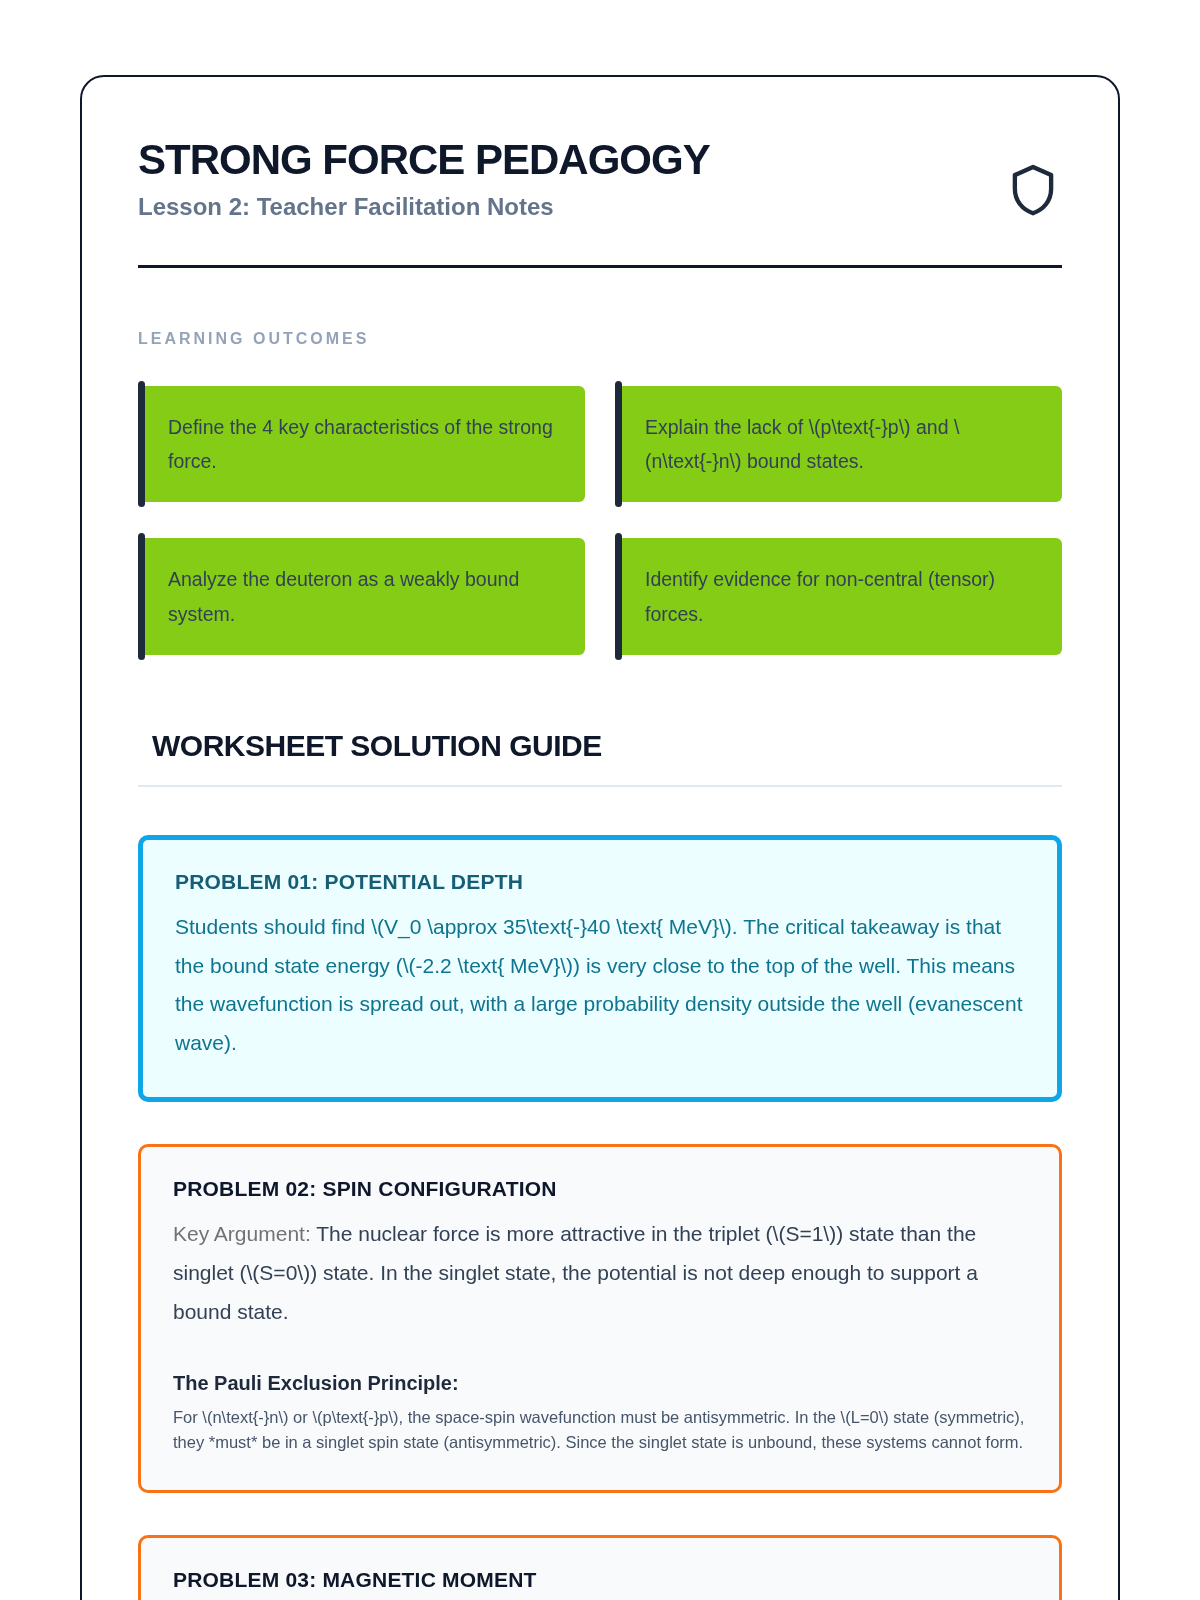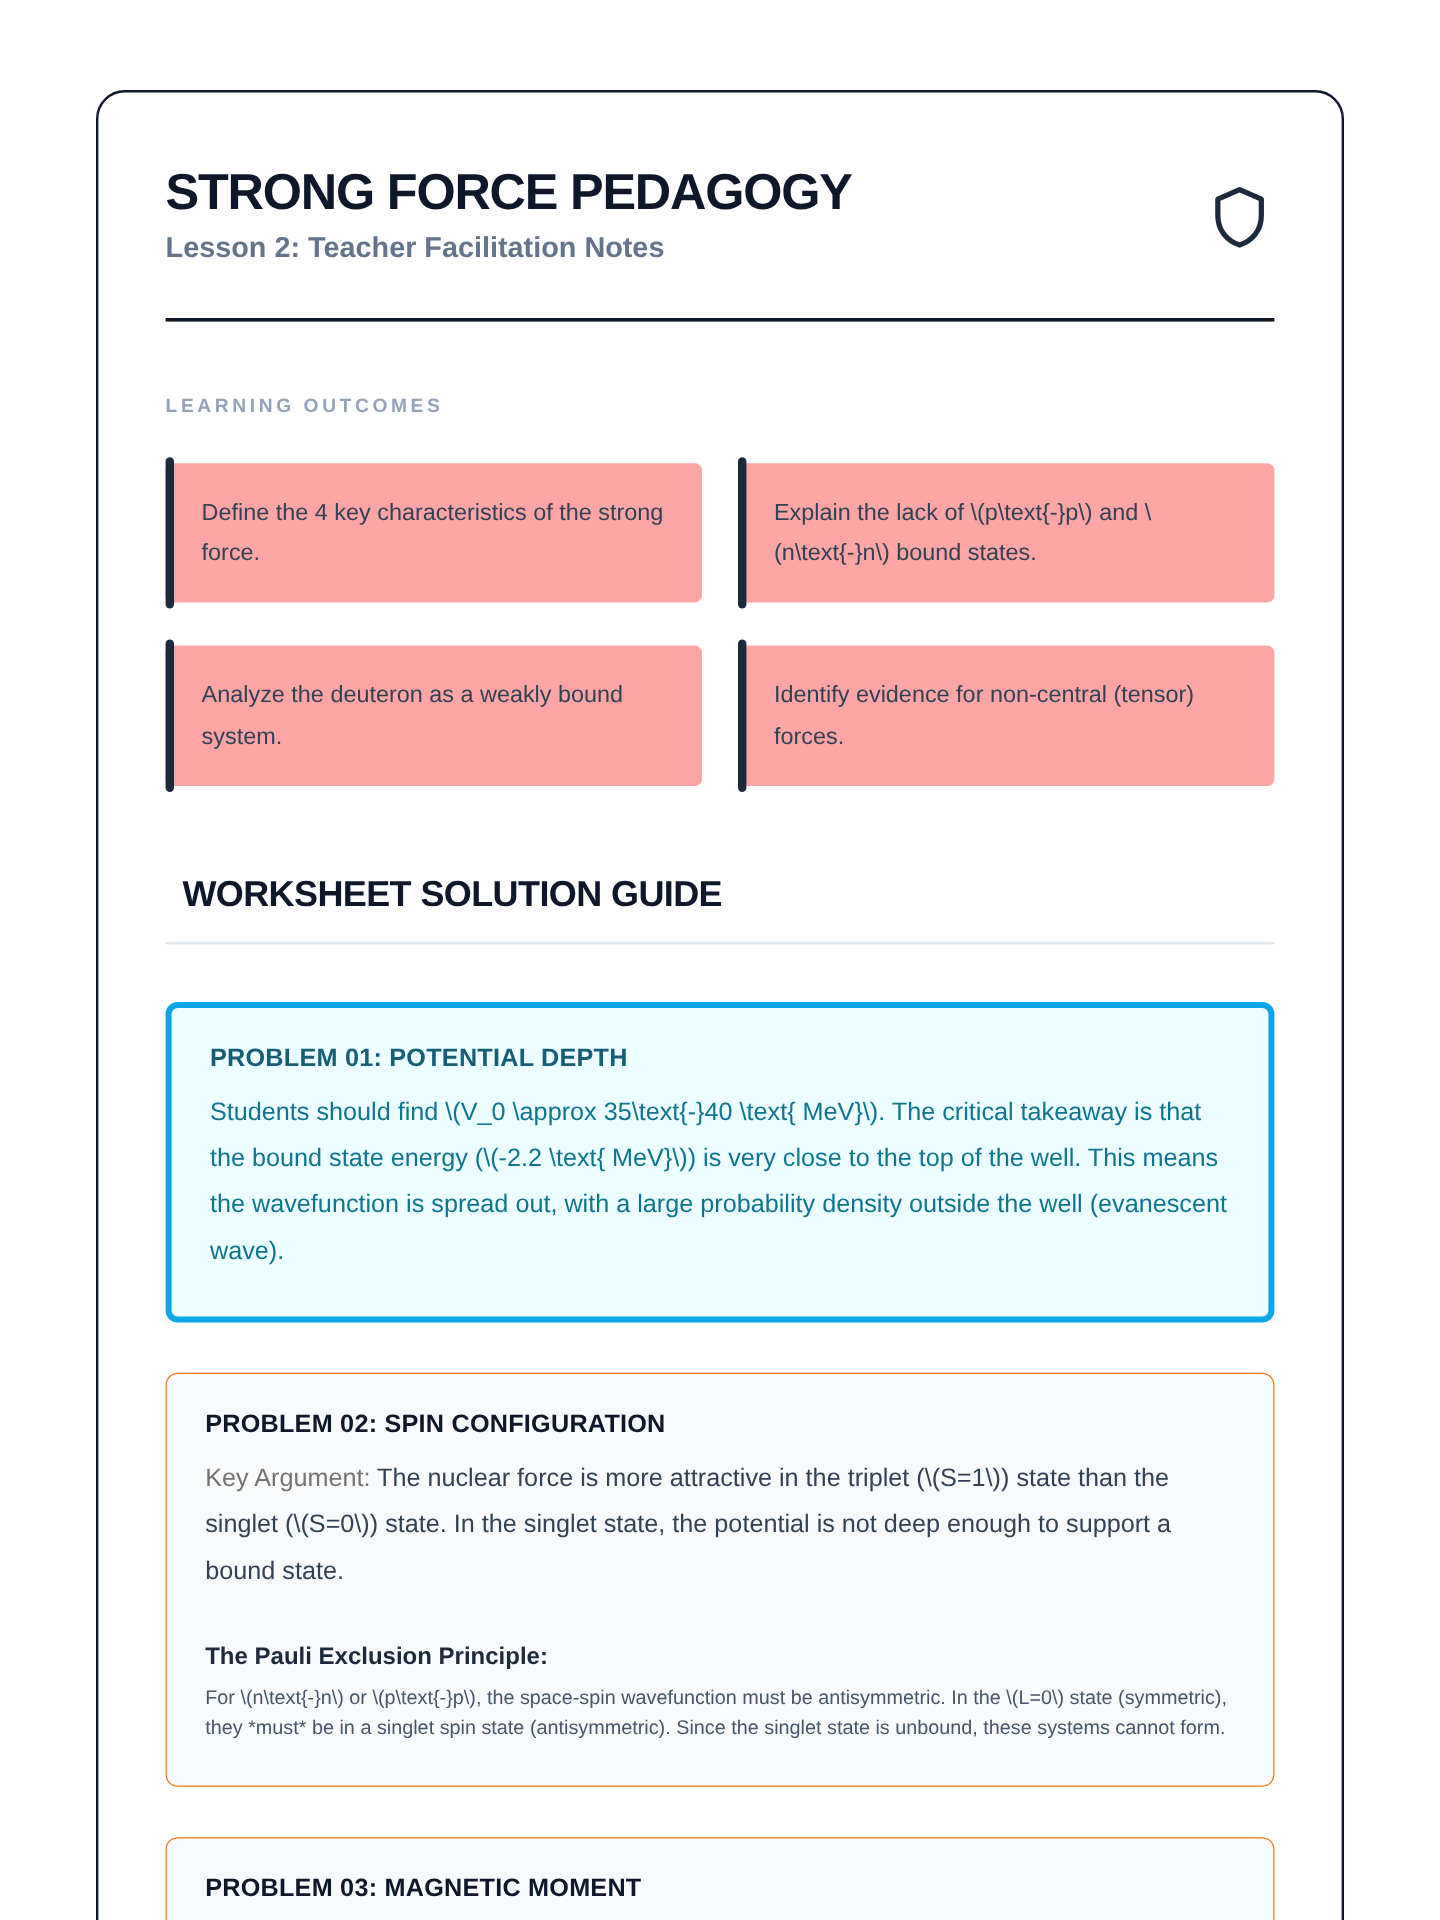--- a/index.html
+++ b/index.html
@@ -15,21 +15,21 @@
     min-height: 1760px;
     margin: 75px auto 0 auto;
     border: 2px solid #0f172a;
     border-radius: 24px;
     background: #ffffff;
     padding: 60px 56px 56px 56px;
   }
   .header-row {
     display: flex;
     justify-content: space-between;
-    align-items: center;
+    align-items: flex-end;
   }
   .doc-title {
     font-size: 42px;
     font-weight: 900;
     letter-spacing: -1px;
     color: #0f172a;
     line-height: 1.1;
   }
   .doc-subtitle {
     margin-top: 10px;
@@ -53,21 +53,21 @@
   }
   .outcome-grid {
     margin-top: 38px;
     display: grid;
     grid-template-columns: 1fr 1fr;
     column-gap: 30px;
     row-gap: 36px;
   }
   .outcome-card {
     position: relative;
-    background: #fca5a5;
+    background: #84cc16;
     border-radius: 6px;
     padding: 24px 26px 24px 30px;
     font-size: 19.5px;
     line-height: 1.75;
     color: #334155;
     min-height: 100px;
   }
   .outcome-card::before {
     content: "";
     position: absolute;
@@ -96,21 +96,21 @@
     padding: 30px 32px 34px 32px;
     margin-top: 42px;
   }
   .problem-card.highlight {
     background: #ecfeff;
     border: 5px solid #0ea5e9;
     margin-top: 48px;
   }
   .problem-card.plain {
     background: #f8fafc;
-    border: 1px solid #f97316;
+    border: 3px solid #f97316;
     padding-left: 32px;
   }
   .problem-title {
     font-size: 21px;
     font-weight: 800;
     letter-spacing: 0.2px;
   }
   .problem-card.highlight .problem-title { color: #155e75; }
   .problem-card.plain .problem-title { color: #0f172a; }
   .problem-body {

